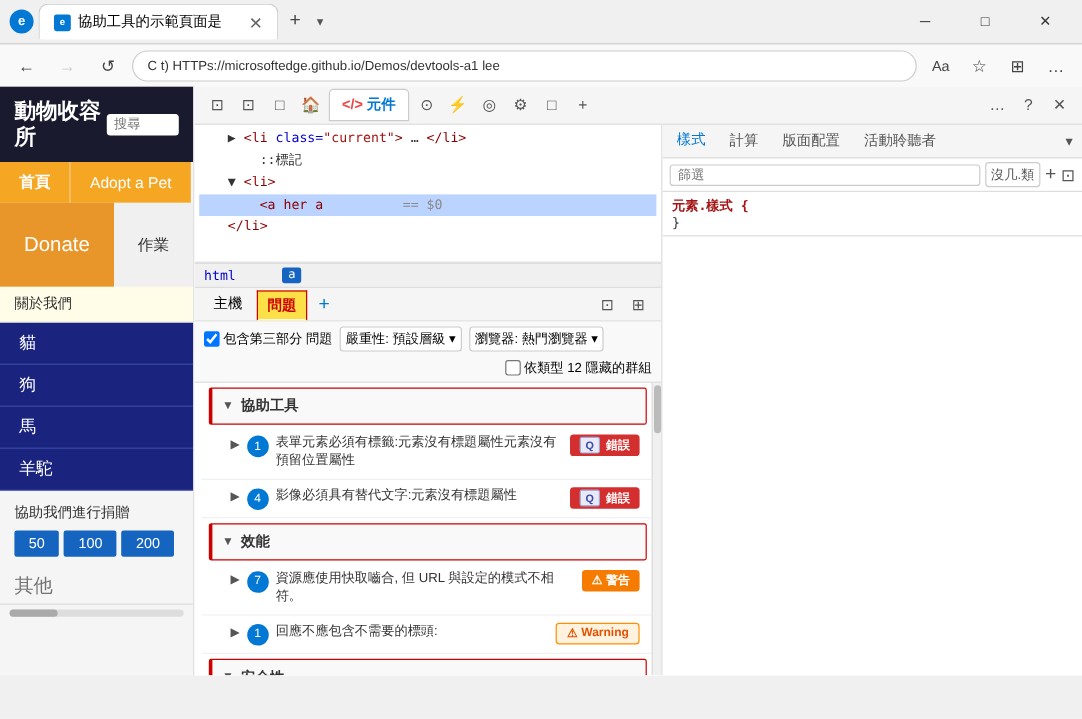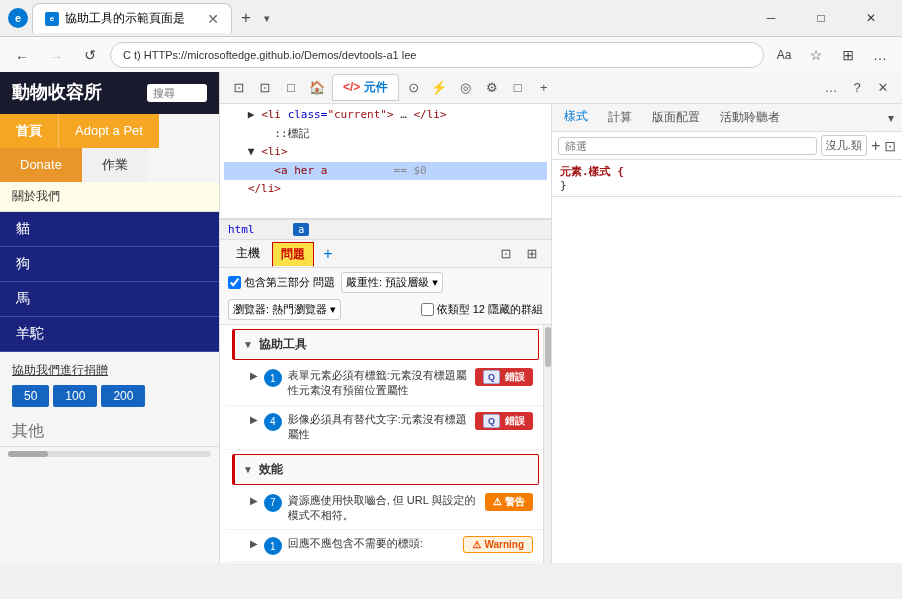--- a/index.html
+++ b/index.html
@@ -15,35 +15,35 @@
     .address-bar { display: flex; align-items: center; background: #f9f9f9; padding: 4px 8px; height: 36px; gap: 6px; border-top: 1px solid #ccc; }
     .nav-btn { width: 28px; height: 28px; display: flex; align-items: center; justify-content: center; cursor: pointer; border-radius: 4px; font-size: 14px; color: #444; }
     .address-input { flex: 1; background: white; border: 1px solid #ccc; border-radius: 18px; padding: 4px 12px; font-size: 12px; height: 26px; color: #333; }
     .toolbar-icons { display: flex; align-items: center; gap: 4px; }
     .toolbar-icon { width: 28px; height: 28px; display: flex; align-items: center; justify-content: center; cursor: pointer; border-radius: 4px; font-size: 14px; color: #444; }
 
     
     .main-area { display: flex; height: calc(599px - 108px); }
 
     
-    .sidebar { width: 220px; background: #f5f5f5; border-right: 1px solid #ddd; display: flex; flex-direction: column; overflow: hidden; flex-shrink: 0; }
+    .sidebar { width: 162px; background: #f5f5f5; border-right: 1px solid #ddd; display: flex; flex-direction: column; overflow: hidden; flex-shrink: 0; }
     .sidebar-header { background: #1a1a2e; color: white; padding: 10px 12px; display: flex; align-items: center; justify-content: space-between; }
     .sidebar-title { font-size: 18px; font-weight: bold; line-height: 1.2; }
     .search-box { background: white; border: none; border-radius: 3px; padding: 3px 6px; font-size: 11px; width: 60px; }
     .nav-menu { display: flex; gap: 0; }
     .nav-btn-home { background: #f5a623; color: white; padding: 8px 16px; font-size: 13px; font-weight: bold; cursor: pointer; border: none; }
     .nav-btn-adopt { background: #f5a623; color: white; padding: 8px 16px; font-size: 13px; cursor: pointer; border: none; border-left: 1px solid rgba(255,255,255,0.3); }
     .nav-second-row { display: flex; }
-    .nav-btn-donate { background: #e8952a; color: white; padding: 8px 20px; font-size: 13px; cursor: pointer; border: none; }
+    .nav-btn-donate { background: #e8952a; color: white; padding: 25px 20px; font-size: 17px; cursor: pointer; border: none; }
     .nav-btn-works { background: #f0f0f0; color: #333; padding: 8px 20px; font-size: 13px; cursor: pointer; border: none; }
     .nav-about { background: #fffde7; color: #333; padding: 6px 12px; font-size: 12px; border-bottom: 1px solid #ddd; }
     .animal-list { display: flex; flex-direction: column; }
     .animal-item { background: #1a237e; color: white; padding: 8px 16px; font-size: 14px; border-bottom: 1px solid #3949ab; cursor: pointer; }
     .sidebar-donate { padding: 10px 12px; background: #f5f5f5; }
-    .donate-title { font-size: 12px; color: #333; margin-bottom: 6px; text-decoration: underline; }
+    .donate-title { font-size: 12px; color: #333; margin-bottom: 6px; }
     .donate-btns { display: flex; gap: 4px; }
     .donate-amount { background: #1565c0; color: white; padding: 4px 12px; font-size: 12px; cursor: pointer; border: none; border-radius: 2px; }
     .sidebar-other { padding: 4px 12px; font-size: 16px; color: #737373; border-bottom: 1px solid #ddd; }
     .sidebar-scrollbar { height: 6px; background: #ddd; margin: 4px 8px; border-radius: 3px; }
     .sidebar-scrollbar-thumb { width: 40px; height: 6px; background: #aaa; border-radius: 3px; }
 
     
     .devtools { flex: 1; display: flex; flex-direction: column; background: white; overflow: hidden; }
     .devtools-top-bar { display: flex; align-items: center; background: #f5f5f5; border-bottom: 1px solid #ddd; padding: 2px 8px; height: 32px; gap: 4px; }
     .dt-icon { width: 22px; height: 22px; display: flex; align-items: center; justify-content: center; cursor: pointer; font-size: 13px; color: #555; }

